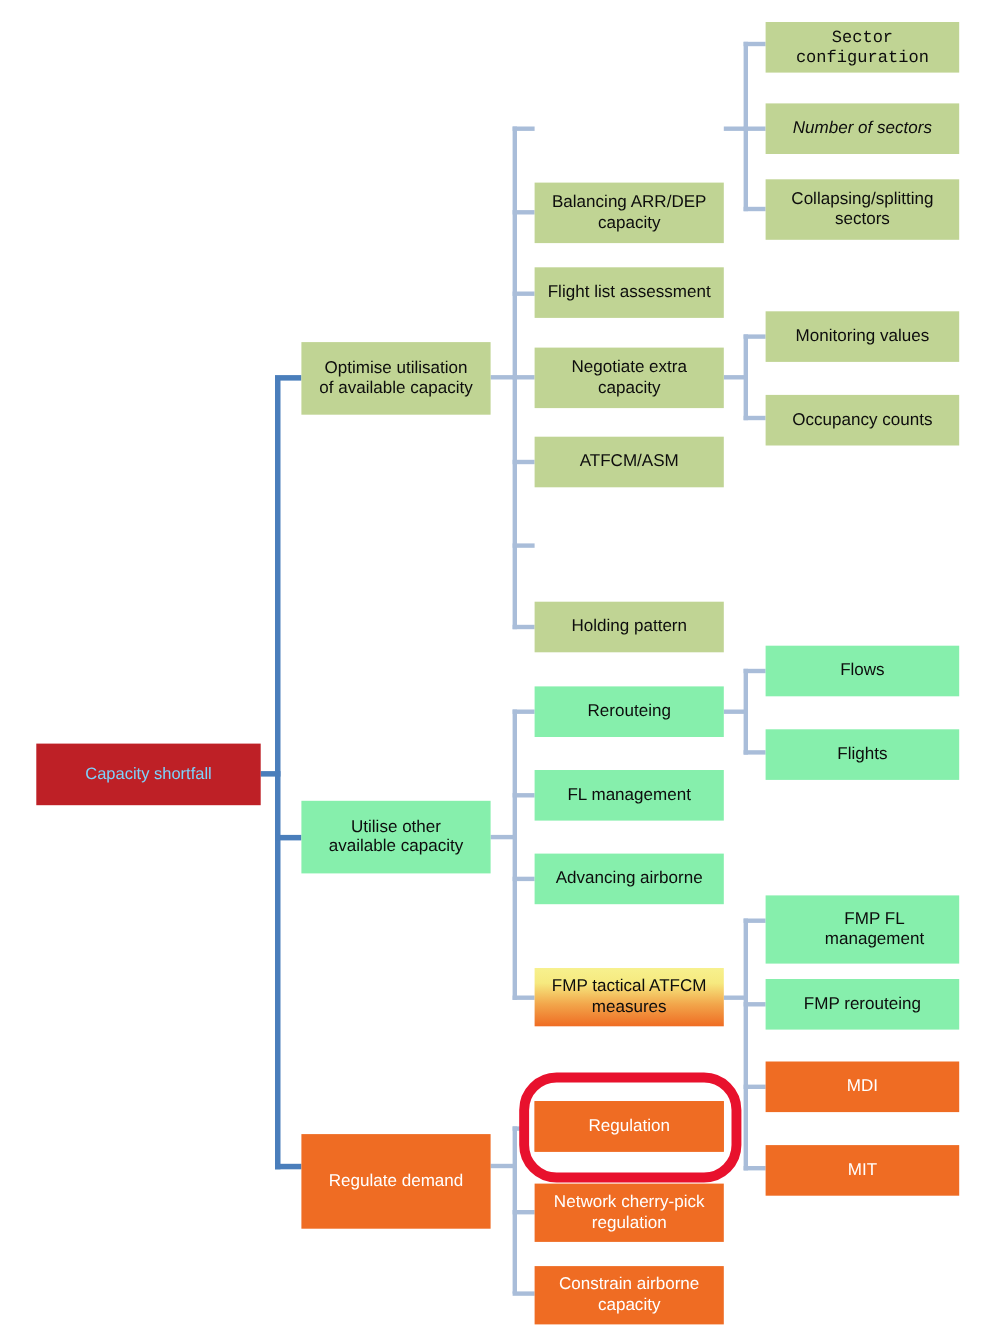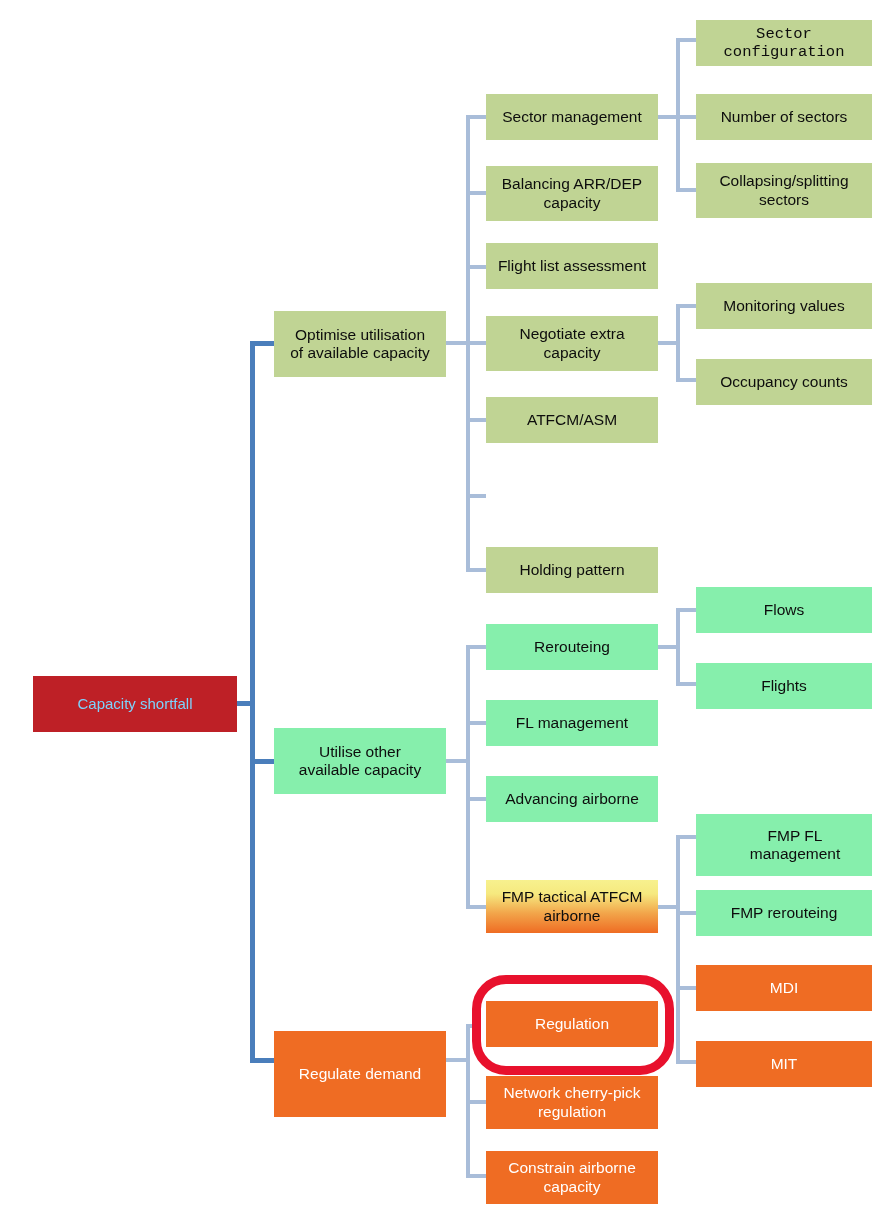--- a/index.html
+++ b/index.html
@@ -104,43 +104,42 @@
   <div class="line" style="left:466px; top:1174px; width:20px; height:4px;"></div>
 
   <div class="node root" style="left:33px; top:676px; width:204px; height:56px;">Capacity shortfall</div>
 
   <div class="node yellow" style="left:274px; top:311px; width:172px; height:66px; background:#c0d494;">Optimise utilisation
 of available capacity</div>
   <div class="node yellow" style="left:274px; top:728px; width:172px; height:66px;">Utilise other
 available capacity</div>
   <div class="node orange" style="left:274px; top:1031px; width:172px; height:86px;">Regulate demand</div>
 
-  <div class="node green" style="left:486px; top:94px; width:172px; height:46px;">Sector management</div>
   <div class="node green" style="left:486px; top:166px; width:172px; height:55px;">Balancing ARR/DEP
 capacity</div>
   <div class="node green" style="left:486px; top:243px; width:172px; height:46px;">Flight list assessment</div>
   <div class="node green" style="left:486px; top:316px; width:172px; height:55px;">Negotiate extra
 capacity</div>
   <div class="node green" style="left:486px; top:397px; width:172px; height:46px;">ATFCM/ASM</div>
   <div class="node green" style="left:486px; top:547px; width:172px; height:46px;">Holding pattern</div>
 
   <div class="node yellow" style="left:486px; top:624px; width:172px; height:46px;">Rerouteing</div>
   <div class="node yellow" style="left:486px; top:700px; width:172px; height:46px;">FL management</div>
   <div class="node yellow" style="left:486px; top:776px; width:172px; height:46px;">Advancing airborne</div>
   <div class="node gradient" style="left:486px; top:880px; width:172px; height:53px;">FMP tactical ATFCM
-airborne</div>
+measures</div>
 
   <div class="node orange highlight-label" style="left:486px; top:1001px; width:172px; height:46px;">Regulation</div>
   <div class="node orange" style="left:486px; top:1076px; width:172px; height:53px;">Network cherry-pick
 regulation</div>
   <div class="node orange" style="left:486px; top:1151px; width:172px; height:53px;">Constrain airborne
 capacity</div>
 
   <div class="node green" style="left:696px; top:20px; width:176px; height:46px;font-family:Liberation Mono, monospace;">Sector configuration</div>
-  <div class="node green" style="left:696px; top:94px; width:176px; height:46px;">Number of sectors</div>
+  <div class="node green" style="left:696px; top:94px; width:176px; height:46px;font-style:italic;">Number of sectors</div>
   <div class="node green" style="left:696px; top:163px; width:176px; height:55px;">Collapsing/splitting
 sectors</div>
   <div class="node green" style="left:696px; top:283px; width:176px; height:46px;">Monitoring values</div>
   <div class="node green" style="left:696px; top:359px; width:176px; height:46px;">Occupancy counts</div>
 
   <div class="node yellow" style="left:696px; top:587px; width:176px; height:46px;">Flows</div>
   <div class="node yellow" style="left:696px; top:663px; width:176px; height:46px;">Flights</div>
   <div class="node yellow" style="left:696px; top:814px; width:176px; height:62px;padding-left:28px;">FMP FL management</div>
   <div class="node yellow" style="left:696px; top:890px; width:176px; height:46px;">FMP rerouteing</div>
 

